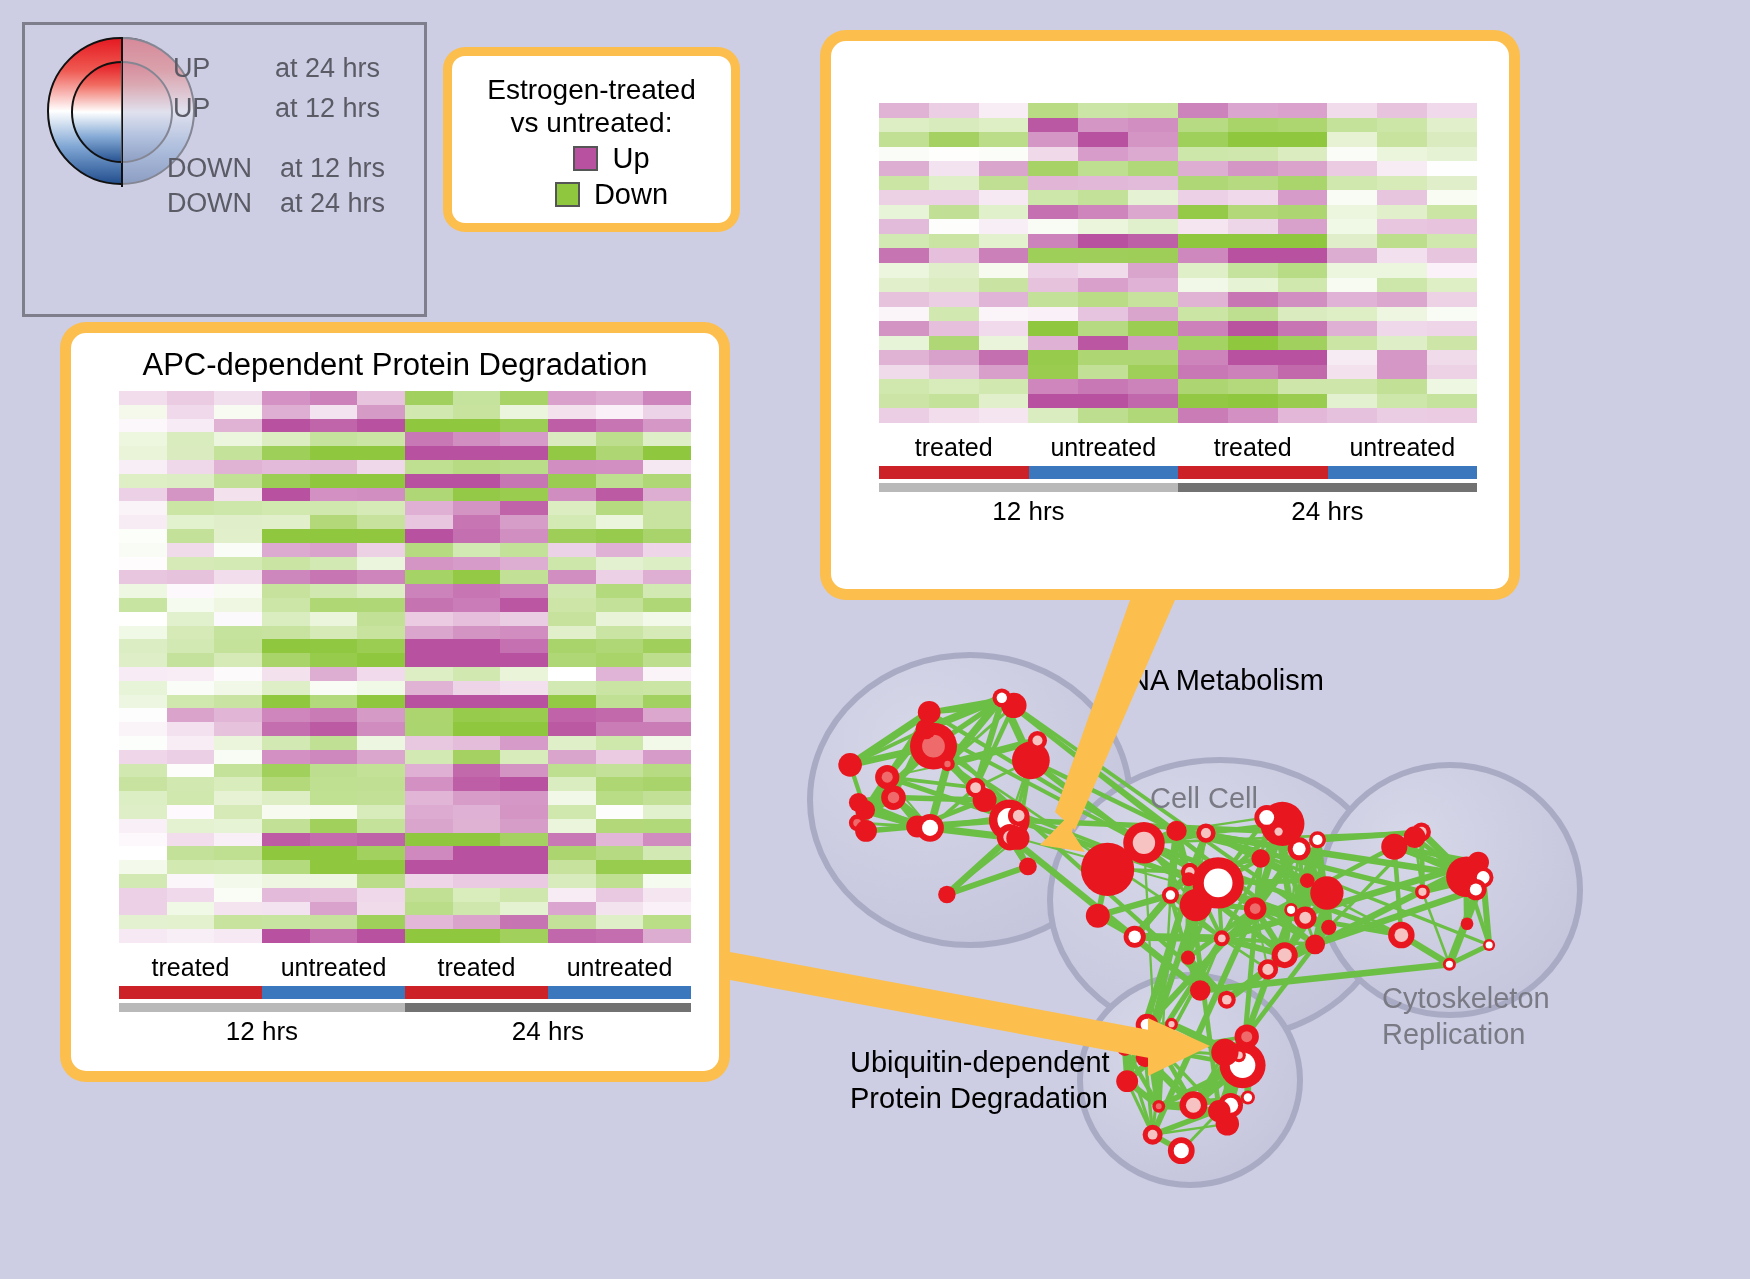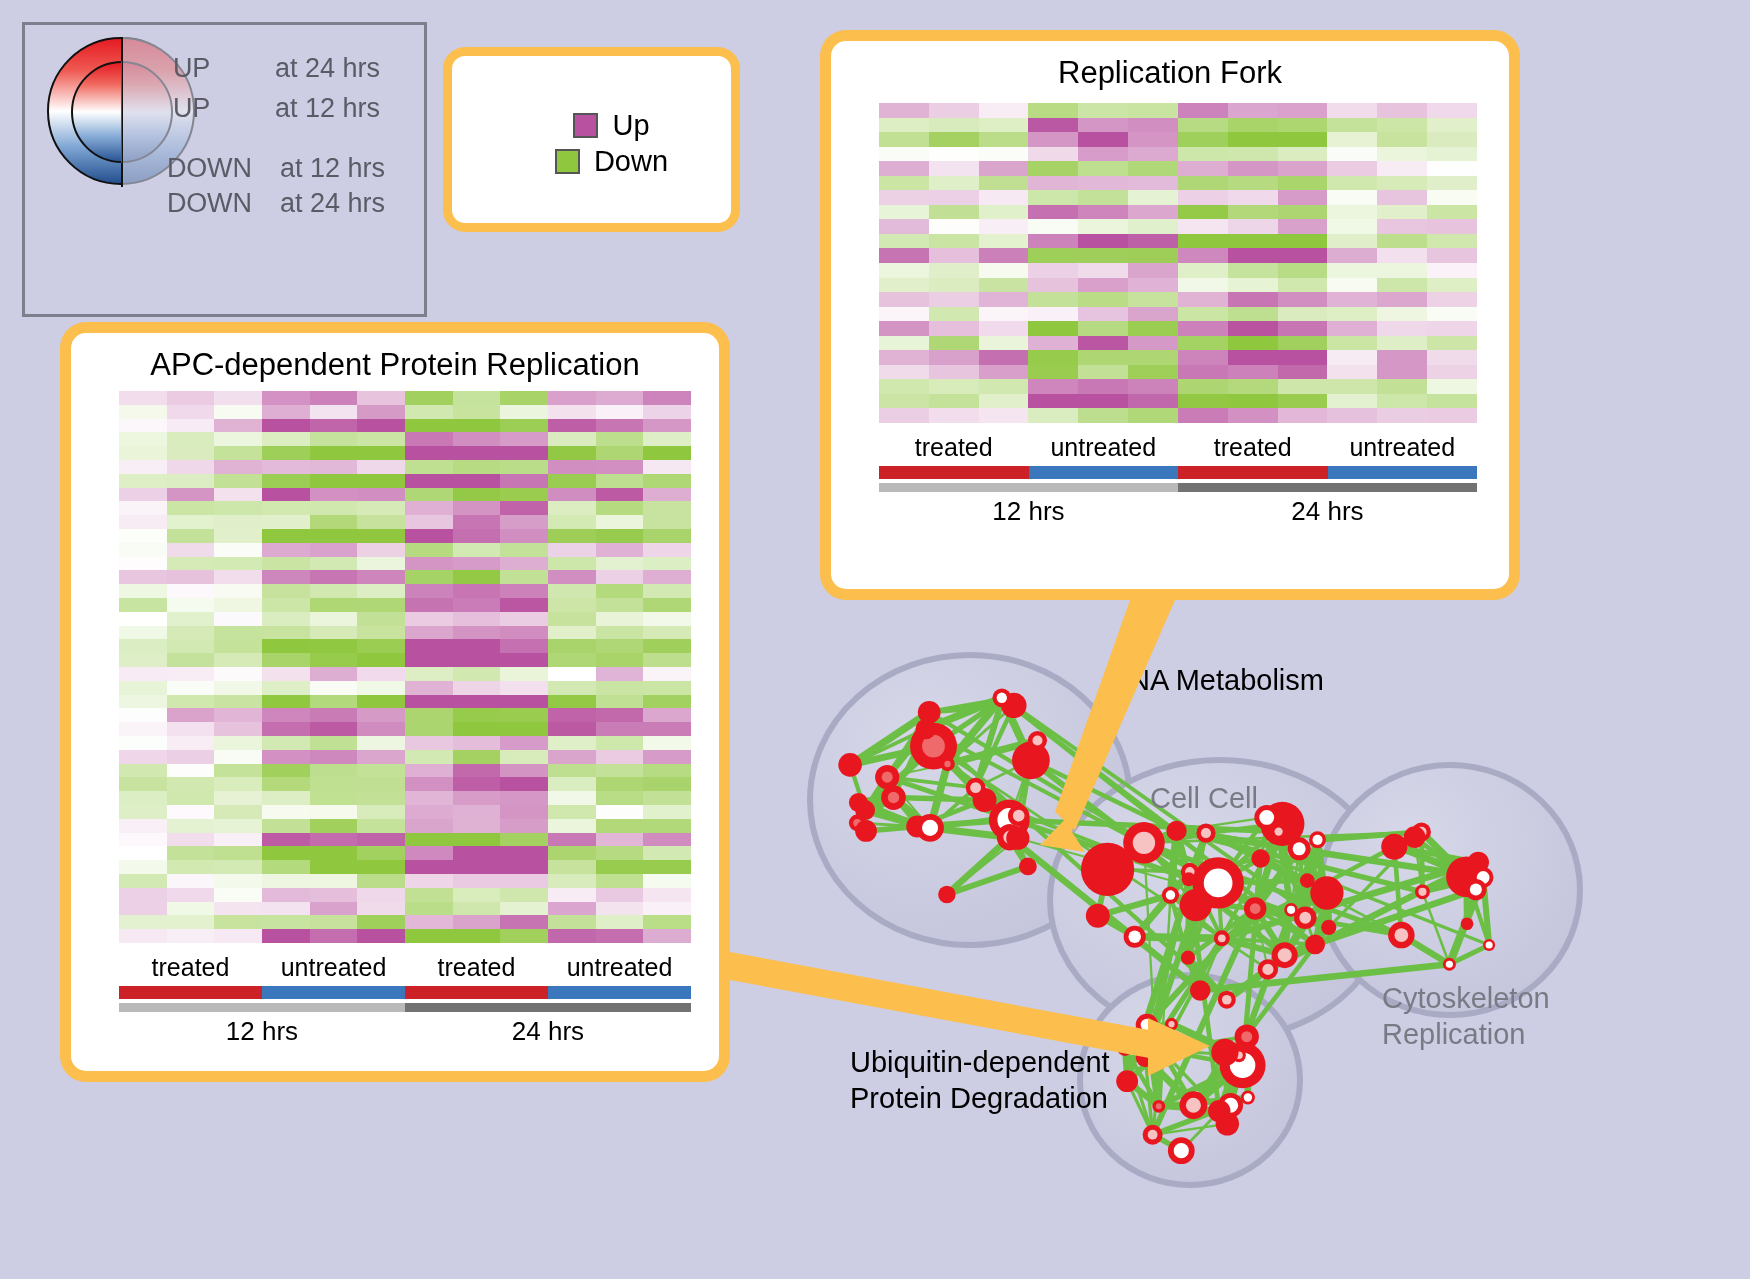--- a/index.html
+++ b/index.html
@@ -109,34 +109,37 @@
 
   <div class="lg-lbl" style="left:142px;top:163px;">DOWN</div>
   <div class="lg-time" style="left:255px;top:163px;">at 24 hrs</div>
 
   <div class="footer">
   </div>
 </div>
 
 <div class="abs" id="updown-key">
   <div class="inner">
+    <div class="ttl">
+      <div>Estrogen-treated</div>
+      <div>vs untreated:</div>
+    </div>
     <div class="row">
       <span class="swatch" id="sw-up" style="background: rgb(184, 81, 159);"></span>
       <span class="t">Up</span>
     </div>
     <div class="row">
       <span class="swatch" id="sw-down" style="background: rgb(143, 199, 62);"></span>
       <span class="t">Down</span>
     </div>
   </div>
 </div>
 
 <div class="abs panel" id="panel-replication">
   <div class="inner">
-    <div class="panel-title">Replication Fork</div>
     <div id="hm-replication" class="hm" style="position: absolute; left: 48px; top: 62px; right: 32px; height: 320px; grid-template-columns: repeat(12, 1fr); grid-template-rows: repeat(22, 1fr);">
         <div style="background: rgb(224, 178, 212);"></div>
         <div style="background: rgb(235, 205, 228);"></div>
         <div style="background: rgb(248, 237, 245);"></div>
         <div style="background: rgb(184, 219, 132);"></div>
         <div style="background: rgb(203, 229, 166);"></div>
         <div style="background: rgb(201, 228, 161);"></div>
         <div style="background: rgb(204, 130, 186);"></div>
         <div style="background: rgb(218, 165, 206);"></div>
         <div style="background: rgb(217, 161, 203);"></div>
@@ -416,21 +419,21 @@
       <div class="hrs-row">
         <span>12 hrs</span>
         <span>24 hrs</span>
       </div>
     </div>
   </div>
 </div>
 
 <div class="abs panel" id="panel-apc">
   <div class="inner">
-    <div class="panel-title">APC-dependent Protein Replication</div>
+    <div class="panel-title">APC-dependent Protein Degradation</div>
     <div id="hm-apc" class="hm" style="position: absolute; left: 48px; top: 58px; right: 28px; height: 552px; grid-template-columns: repeat(12, 1fr); grid-template-rows: repeat(40, 1fr);">
         <div style="background: rgb(241, 221, 236);"></div>
         <div style="background: rgb(234, 203, 226);"></div>
         <div style="background: rgb(242, 223, 237);"></div>
         <div style="background: rgb(211, 146, 195);"></div>
         <div style="background: rgb(204, 129, 186);"></div>
         <div style="background: rgb(231, 195, 222);"></div>
         <div style="background: rgb(162, 208, 94);"></div>
         <div style="background: rgb(198, 227, 158);"></div>
         <div style="background: rgb(167, 211, 103);"></div>

